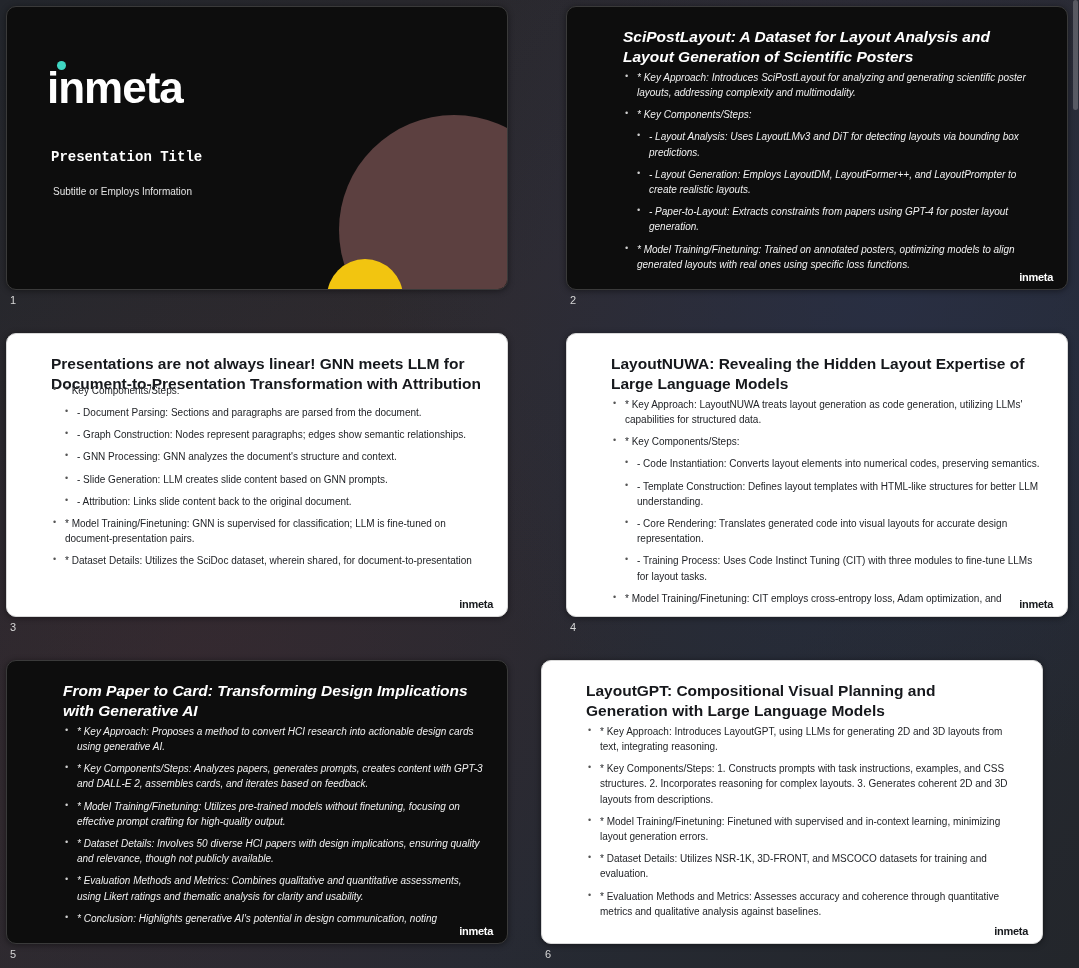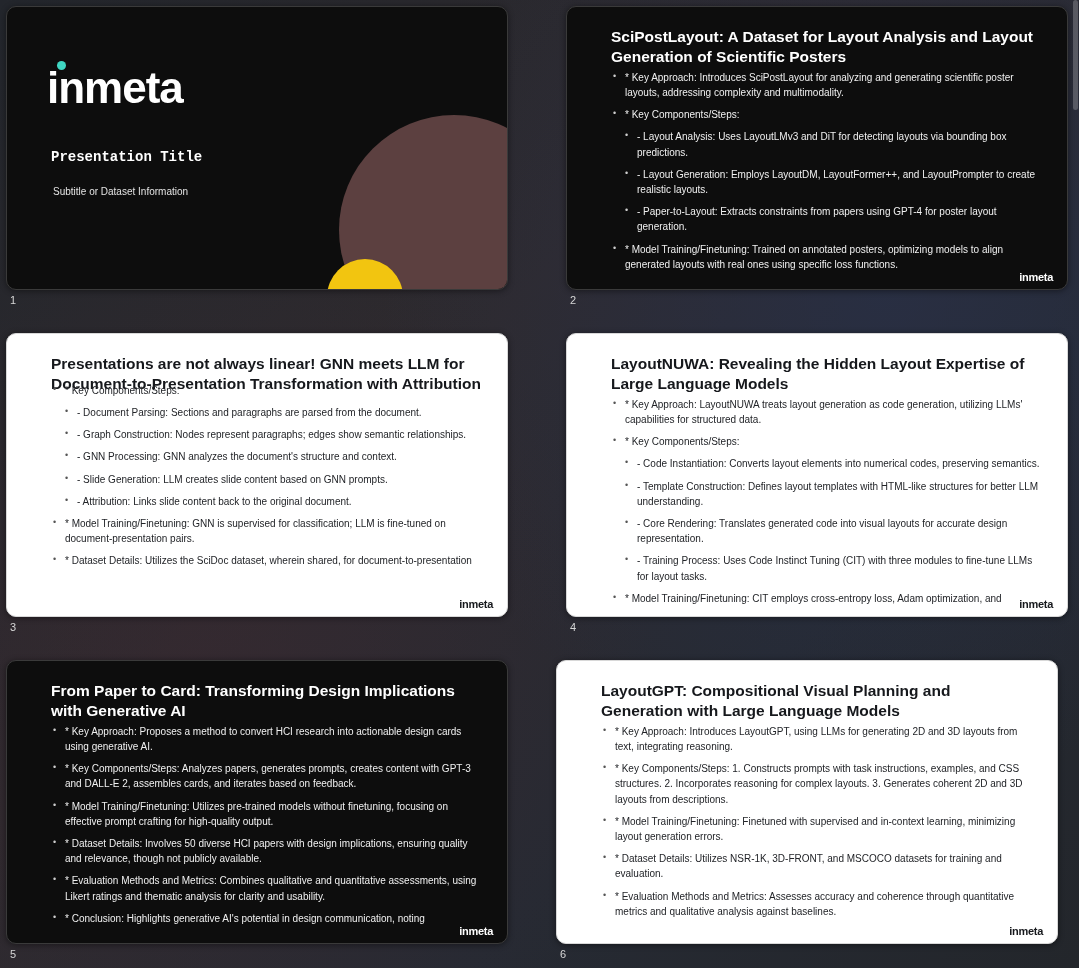--- a/index.html
+++ b/index.html
@@ -110,21 +110,21 @@
   }
 
   
   .content {
     position: absolute;
     left: 0; top: 0; right: 0; bottom: 0;
     padding: 20px 24px 6px 44px;
     box-sizing: border-box;
     overflow: hidden;
   }
-  .slide.dark .content { padding-left: 44px; }
+  .slide.dark .content { padding-left: 56px; font-style: italic; }
   .s-title {
     font-size: 15.5px;
     font-weight: 700;
     line-height: 1.32;
     margin: 0 0 2px 0;
   }
   .slide.dark .s-title { color: #ffffff; }
   .slide.light .s-title { color: #16181c; }
   .bullets {
     list-style: none;
@@ -179,21 +179,21 @@
 <div id="app">
   <div class="grid">
 
     <div class="slide-wrap" style="left:6px; top:6px;">
       <div class="slide dark">
         <div class="deco-circle-1"></div>
         <div class="deco-circle-2"></div>
         <div class="brand-dot"></div>
         <div class="brand-word">inmeta</div>
         <div class="title-main">Presentation Title</div>
-        <div class="title-sub">Subtitle or Dataset Information</div>
+        <div class="title-sub">Subtitle or Employs Information</div>
       </div>
       <div class="slide-num">1</div>
     </div>
 
     <div class="slide-wrap" style="left:566px; top:6px;">
       <div class="slide dark">
         <div class="content">
           <div class="s-title">SciPostLayout: A Dataset for Layout Analysis and Layout Generation of Scientific Posters</div>
           <ul class="bullets">
             <li>* Key Approach: Introduces SciPostLayout for analyzing and generating scientific poster layouts, addressing complexity and multimodality.</li>
@@ -259,21 +259,21 @@
             <li>* Dataset Details: Involves 50 diverse HCI papers with design implications, ensuring quality and relevance, though not publicly available.</li>
             <li>* Evaluation Methods and Metrics: Combines qualitative and quantitative assessments, using Likert ratings and thematic analysis for clarity and usability.</li>
             <li>* Conclusion: Highlights generative AI's potential in design communication, noting</li>
           </ul>
         </div>
         <div class="logo-mark">inmeta</div>
       </div>
       <div class="slide-num">5</div>
     </div>
 
-    <div class="slide-wrap" style="left:556px; top:660px;">
+    <div class="slide-wrap" style="left:541px; top:660px;">
       <div class="slide light">
         <div class="content">
           <div class="s-title">LayoutGPT: Compositional Visual Planning and Generation with Large Language Models</div>
           <ul class="bullets">
             <li>* Key Approach: Introduces LayoutGPT, using LLMs for generating 2D and 3D layouts from text, integrating reasoning.</li>
             <li>* Key Components/Steps: 1. Constructs prompts with task instructions, examples, and CSS structures. 2. Incorporates reasoning for complex layouts. 3. Generates coherent 2D and 3D layouts from descriptions.</li>
             <li>* Model Training/Finetuning: Finetuned with supervised and in-context learning, minimizing layout generation errors.</li>
             <li>* Dataset Details: Utilizes NSR-1K, 3D-FRONT, and MSCOCO datasets for training and evaluation.</li>
             <li>* Evaluation Methods and Metrics: Assesses accuracy and coherence through quantitative metrics and qualitative analysis against baselines.</li>
           </ul>

